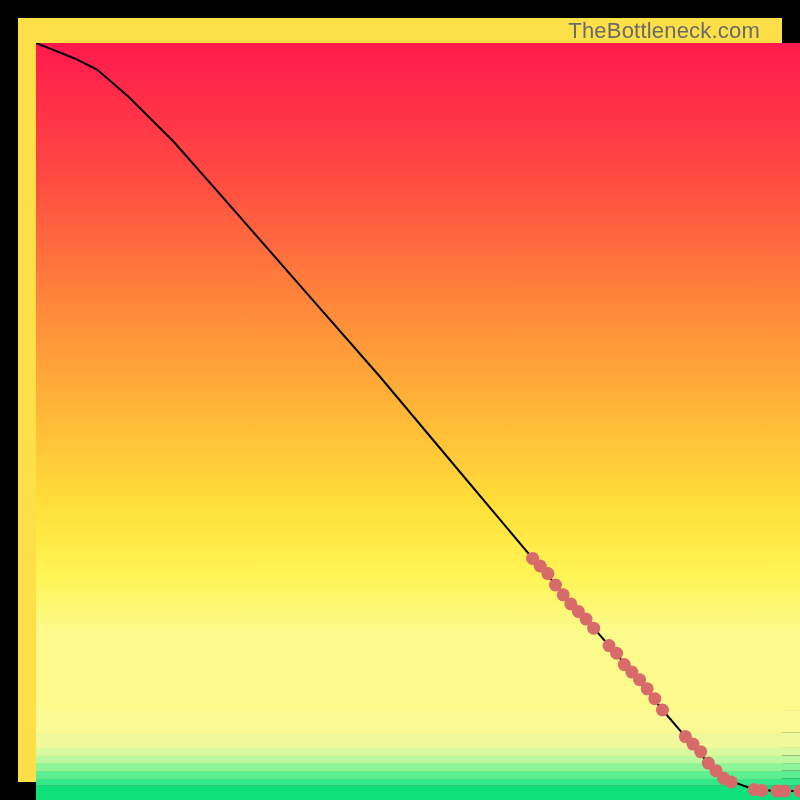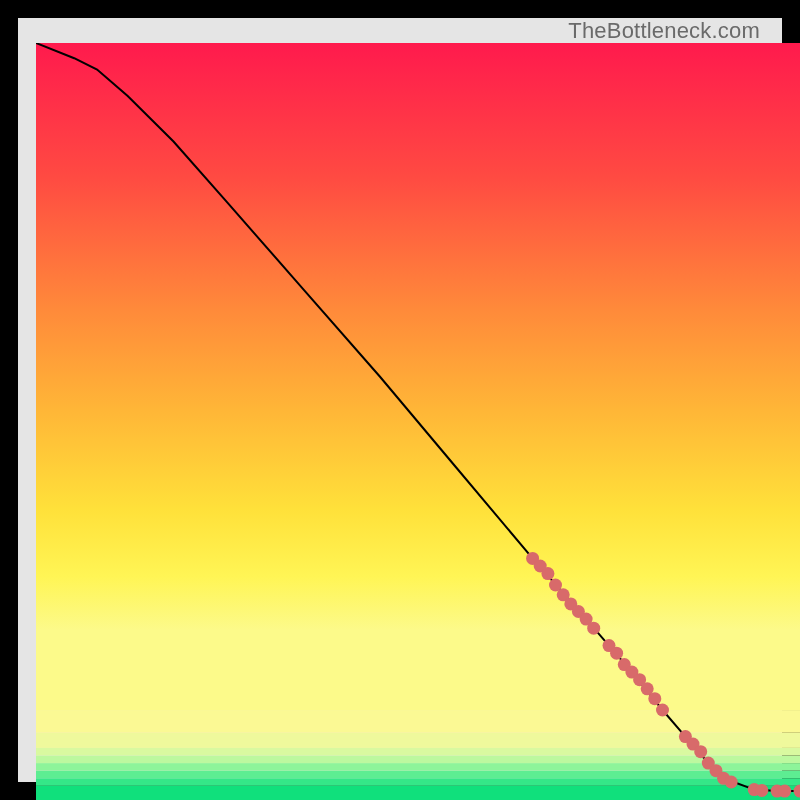--- a/index.html
+++ b/index.html
@@ -10,21 +10,21 @@
     background: #000;
     overflow: hidden;
     font-family: Arial, Helvetica, sans-serif;
   }
   .frame {
     position: absolute;
     left: 18px;
     top: 18px;
     width: 764px;
     height: 764px;
-    background: #e5e5e5;
+    background: #fde047;
   }
   .watermark {
     position: absolute;
     top: 0px;
     right: 22px;
     color: #6a6a6a;
     font-size: 22px;
     font-weight: 500;
     letter-spacing: 0.2px;
     z-index: 3;

